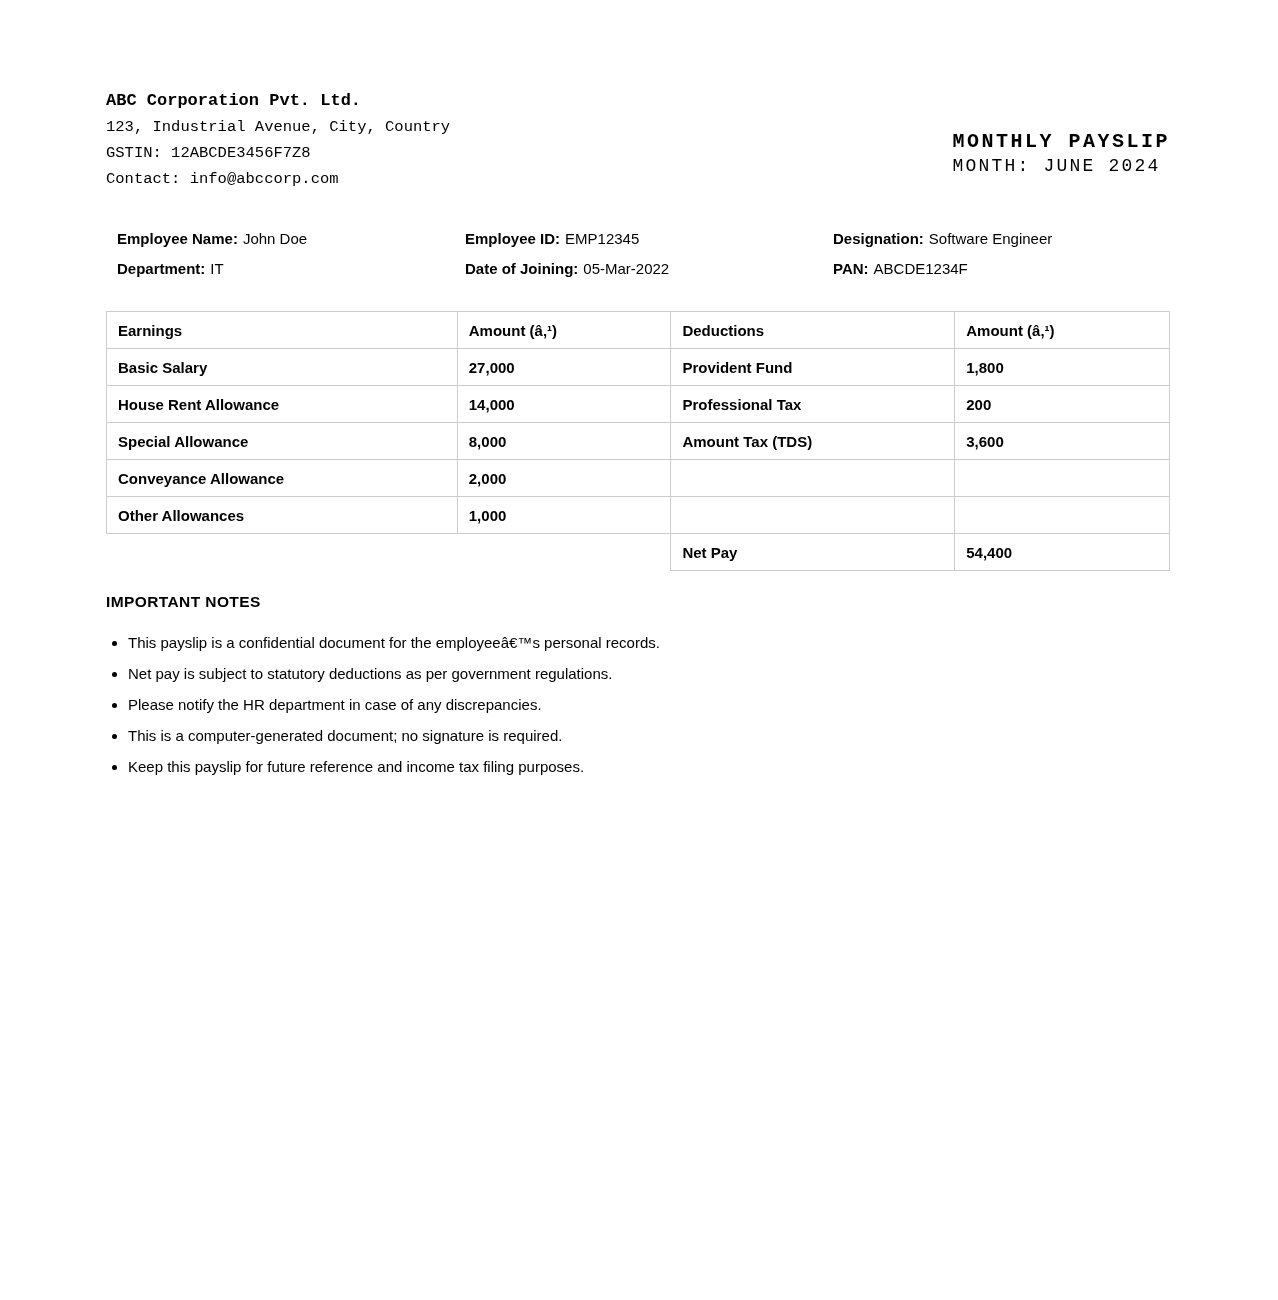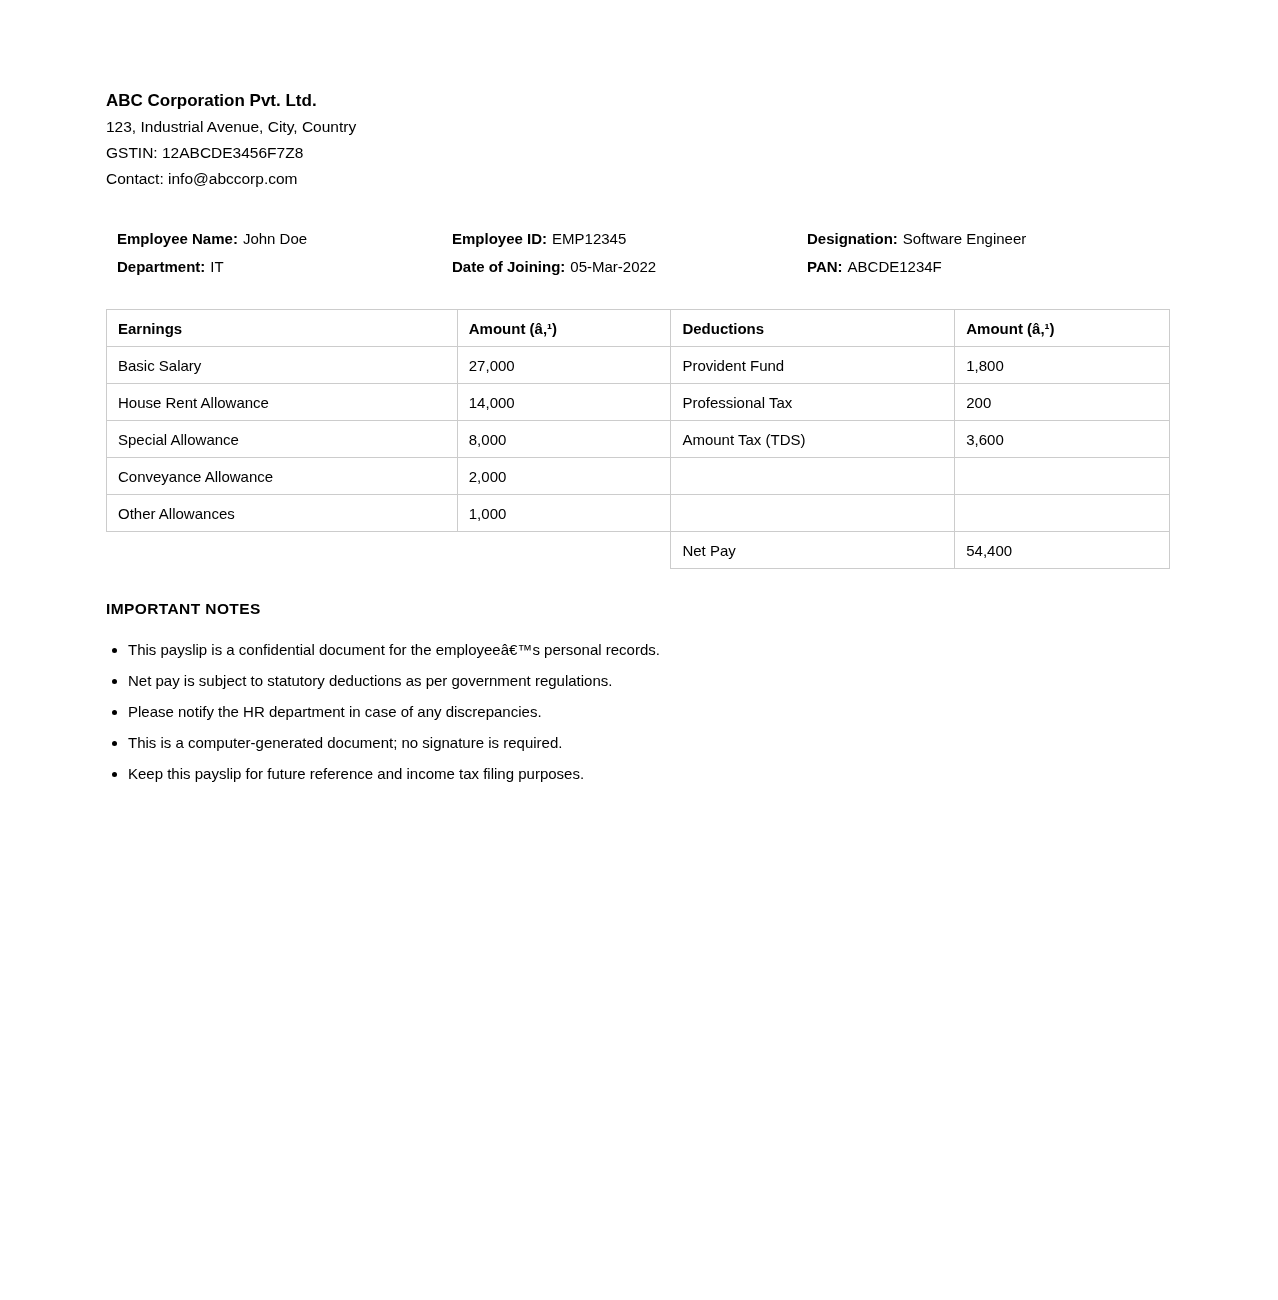--- a/index.html
+++ b/index.html
@@ -15,20 +15,21 @@
     width: 1278px;
     height: 1300px;
     padding: 88px 108px 0 106px;
   }
 
   
   .header {
     display: flex;
     justify-content: space-between;
     align-items: center;
+    font-family: Liberation Mono, monospace;
   }
   .company-block { font-size: 15.5px; line-height: 26px; }
   .company-name { font-size: 17px; font-weight: 700; line-height: 26px; }
   .title-block { margin-top: 27px; text-align: left; }
   .title-main {
     font-size: 20px;
     font-weight: 700;
     letter-spacing: 2.5px;
     line-height: 25px;
     white-space: nowrap;
@@ -50,48 +51,49 @@
   
   .employee-section { margin-top: 38px; }
   .emp-grid {
     margin-top: 18px;
     padding-left: 11px;
     display: grid;
     grid-template-columns: 335px 355px 1fr;
     row-gap: 11px;
     font-size: 15px;
     line-height: 17px;
+    gap: 13px;
   }
   .field-label { font-weight: 700; }
   .field-value { margin-left: 5px; }
 
   
   .salary-section { margin-top: 34px; }
   .salary-table {
     margin-top: 15px;
     width: 100%;
     border-collapse: collapse;
     table-layout: fixed;
     font-size: 15px;
   }
   .salary-table th, .salary-table td {
     border: 1px solid #cccccc;
     padding: 9px 11px;
     text-align: left;
-    font-weight: 400;
+    font-weight: 700;
     height: 37px;
     overflow: hidden;
     white-space: nowrap;
   }
   .salary-table th { font-weight: 700; }
   .cell-bold { font-weight: 700; }
   .netpay-spacer { border: none !important; background: transparent; }
 
   
-  .notes-section { margin-top: 31px; }
+  .notes-section { margin-top: 22px; }
   .notes-list {
     margin: 22px 0 0 0;
     padding-left: 22px;
     font-size: 15px;
   }
   .notes-list li {
     margin-bottom: 12px;
     line-height: 19px;
   }
 </style>
@@ -99,20 +101,24 @@
 <body>
 
 <div class="page">
 
   <div class="header">
     <div class="company-block">
       <div class="company-name">ABC Corporation Pvt. Ltd.</div>
       <div class="company-line">123, Industrial Avenue, City, Country</div>
       <div class="company-line">GSTIN: 12ABCDE3456F7Z8</div>
       <div class="company-line">Contact: info@abccorp.com</div>
+    </div>
+    <div class="title-block">
+      <div class="title-main">MONTHLY PAYSLIP</div>
+      <div class="title-month">MONTH: JUNE 2024</div>
     </div>
   </div>
 
   <div class="employee-section">
     <div class="emp-grid">
       <div>
         <span class="field-label">Employee Name:</span><span class="field-value">John Doe</span>
       </div>
       <div>
         <span class="field-label">Employee ID:</span><span class="field-value">EMP12345</span>

